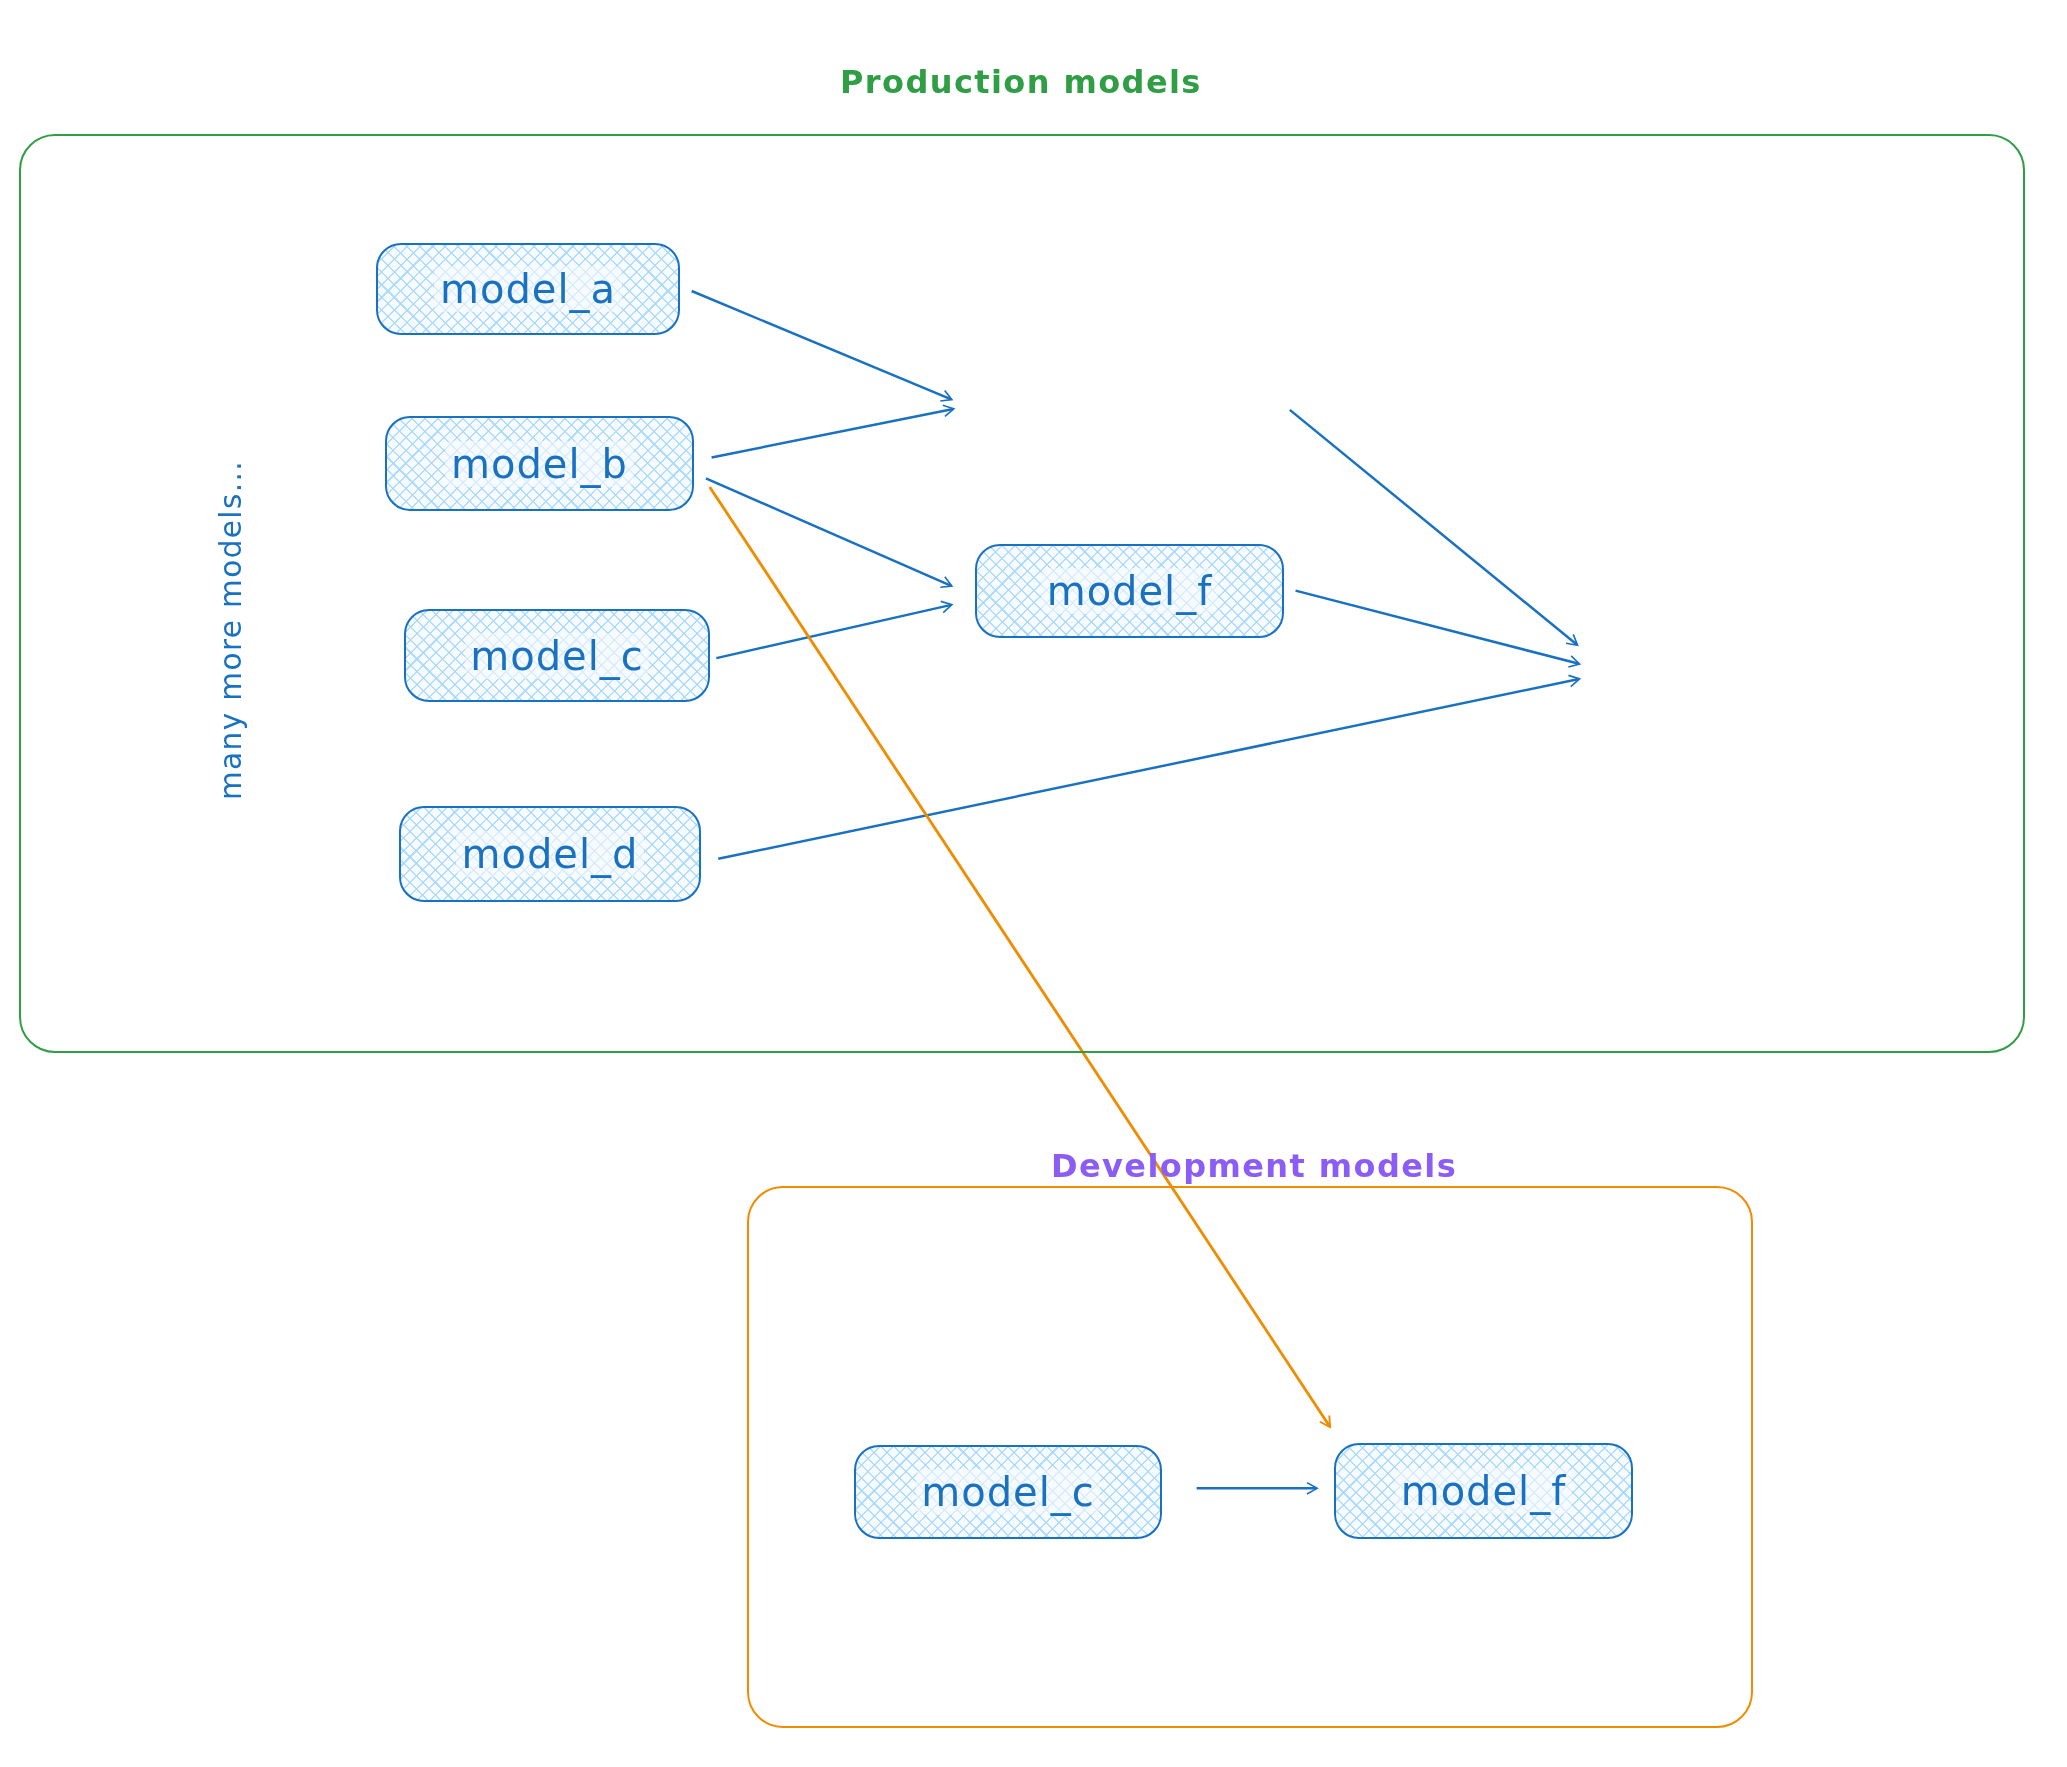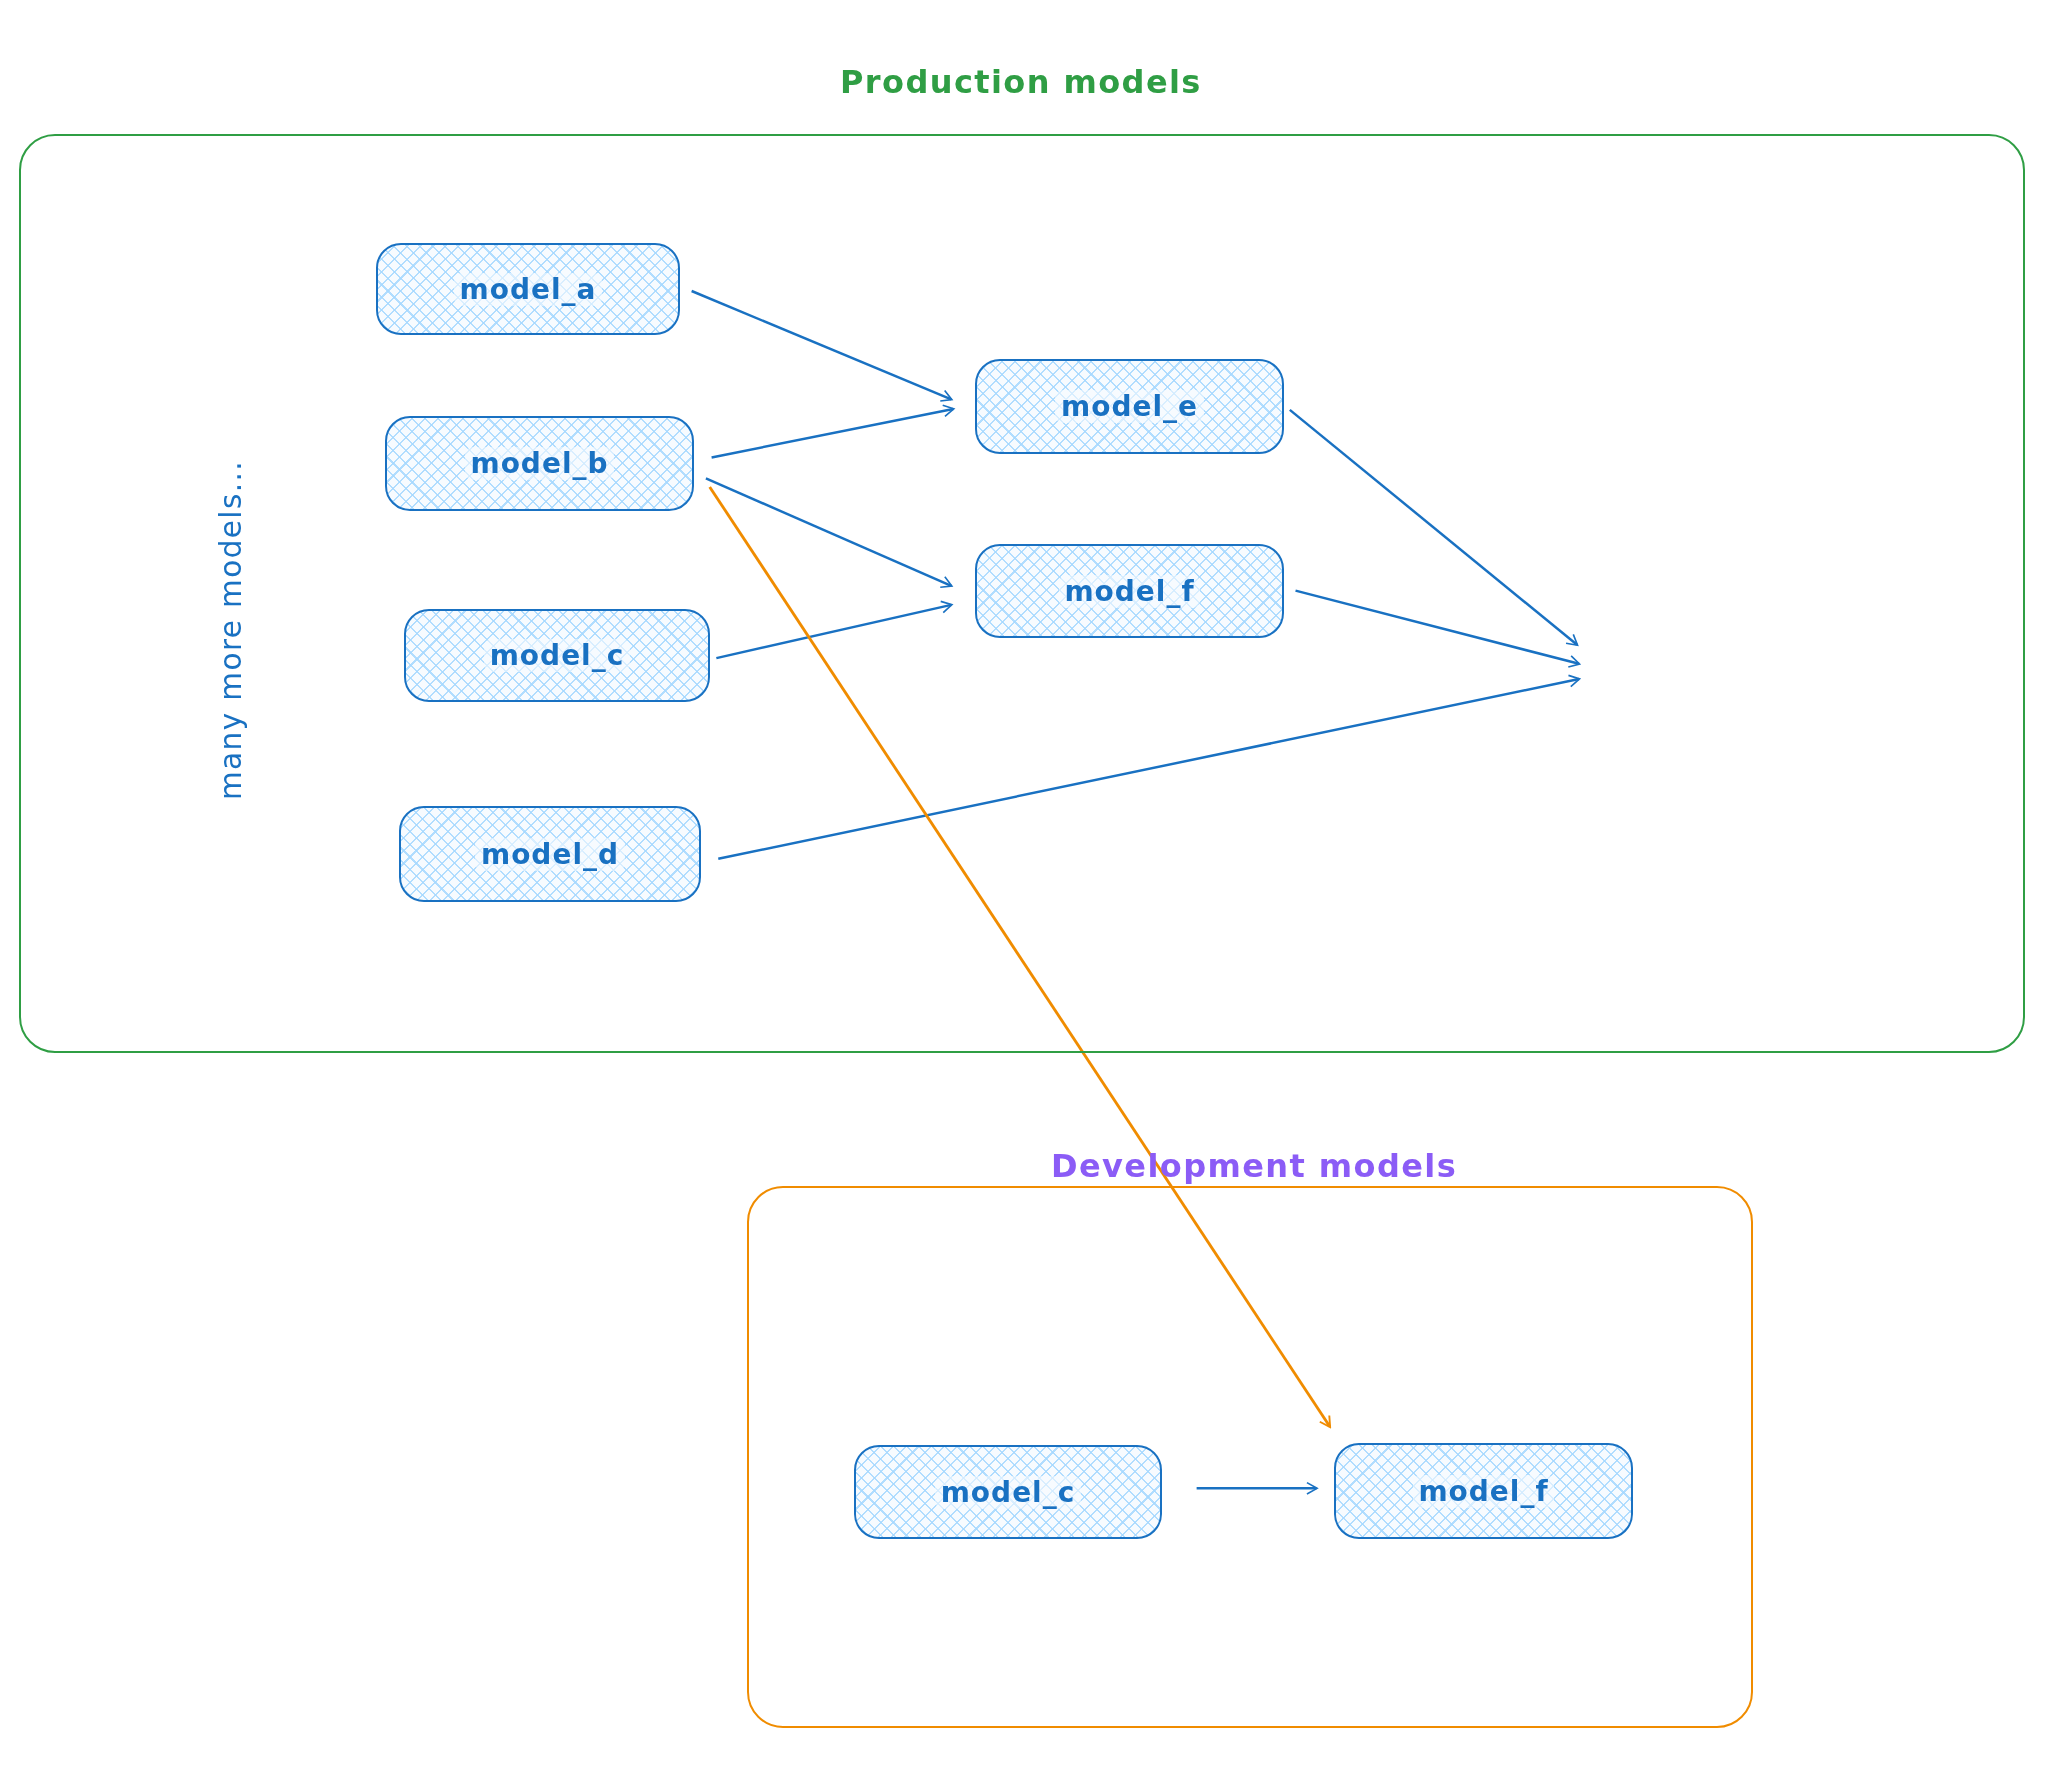--- a/index.html
+++ b/index.html
@@ -54,22 +54,22 @@
     background:
       repeating-linear-gradient(45deg,  rgba(165,216,255,0.85) 0px, rgba(165,216,255,0.85) 1.5px, transparent 1.5px, transparent 9px),
       repeating-linear-gradient(-45deg, rgba(165,216,255,0.85) 0px, rgba(165,216,255,0.85) 1.5px, transparent 1.5px, transparent 9px),
       #f7fbff;
     display: flex;
     align-items: center;
     justify-content: center;
   }
   .node-label {
     color: #1971c2;
-    font-size: 28px;
-    font-weight: 700;
+    font-size: 40px;
+    font-weight: 400;
     letter-spacing: 1px;
     text-shadow: 0 0 5.7px rgba(247,251,255,0.9);
     background: rgba(247,251,255,0.55);
     padding: 0 5.7px;
     border-radius: 7.6px;
   }
   .side-note {
     position: absolute;
     left: 231px; top: 630px;
     transform: translate(-50%, -50%) rotate(-90deg);
@@ -127,23 +127,20 @@
   </div>
 
   <div class="node" style="left:404px; top:609px; width:306px; height:93px;">
     <span class="node-label">model_c</span>
   </div>
 
   <div class="node" style="left:399px; top:806px; width:302px; height:96px;text-align:right;">
     <span class="node-label">model_d</span>
   </div>
 
-  <div class="node" style="left:975px; top:359px; width:309px; height:95px;">
-    <span class="node-label">model_e</span>
-  </div>
 
   <div class="node" style="left:975px; top:544px; width:309px; height:94px;">
     <span class="node-label">model_f</span>
   </div>
 
 
   <div class="group-box development"></div>
   <div class="group-title development">Development models</div>
 
   <div class="node" style="left:854px; top:1445px; width:308px; height:94px;">

